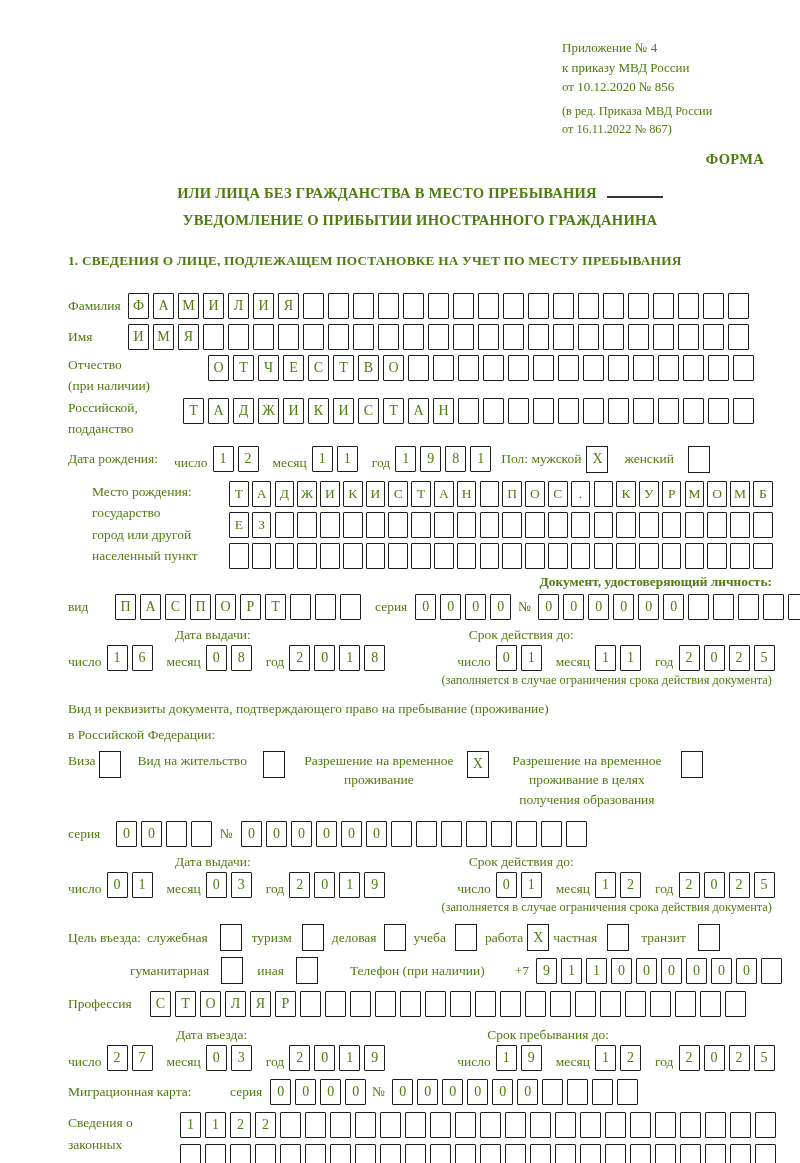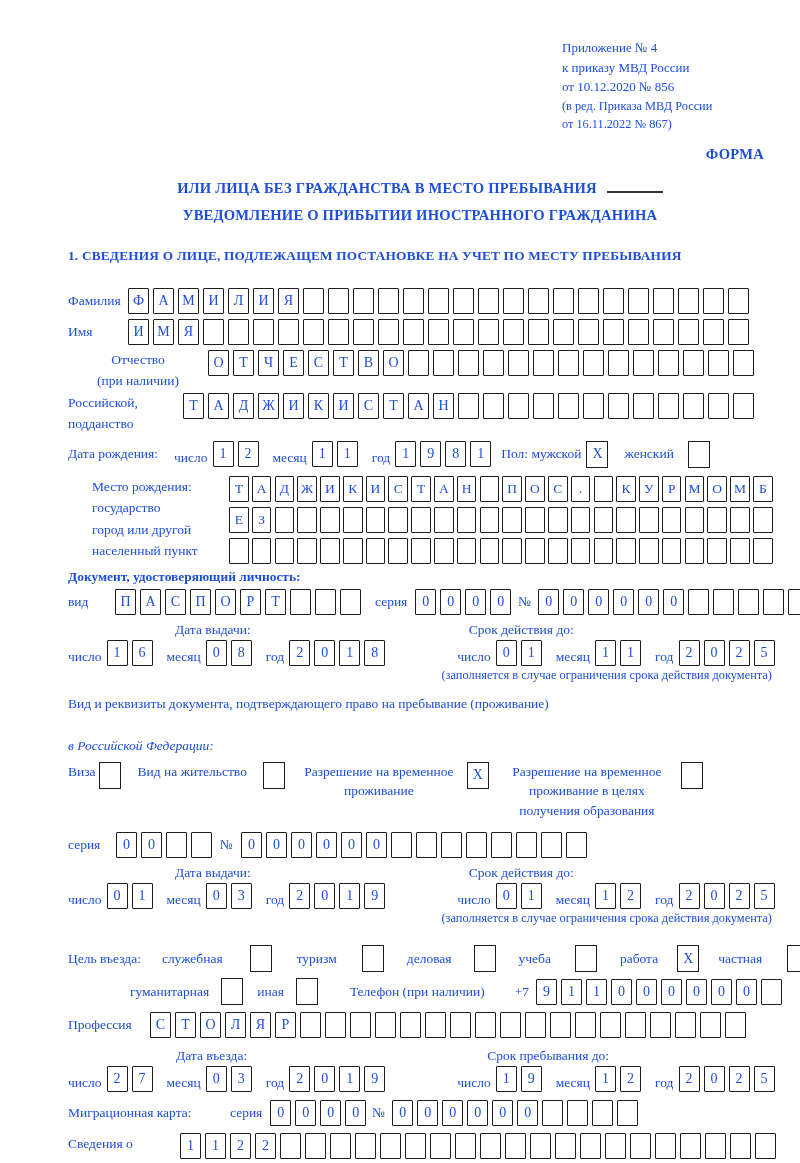--- a/index.html
+++ b/index.html
@@ -2,27 +2,27 @@
 <html><head>
 <meta charset="utf-8">
 <style>
   html,body{margin:0;padding:0;background:#ffffff;}
   .page{
     position:relative;
     width:800px;height:1163px;
     box-sizing:border-box;
     padding:38px 28px 16px 68px;
     background:#ffffff;
-    color:#1d4ed8;
+    color:#4d7c0f;
     font-family:"Liberation Serif", serif;
     overflow:hidden;
   }
   
   .appendix{margin-left:494px;font-size:13px;line-height:1.5;}
-  .appendix .edition{font-size:12.3px;line-height:1.5;}
+  .appendix .edition{font-size:12.3px;margin-top:5px;line-height:1.5;}
   .forma{margin-top:13px;padding-right:8px;text-align:right;font-weight:bold;font-size:14.5px;letter-spacing:.3px;}
   
   .title{margin-top:12px;text-align:center;font-weight:bold;font-size:14.6px;line-height:1.8;letter-spacing:.2px;}
   .blankline{display:inline-block;width:56px;height:10px;border-bottom:2px solid #333;margin-left:10px;}
   .section-heading{margin-top:20px;font-weight:bold;font-size:13.3px;letter-spacing:.2px;white-space:nowrap;}
   
   .frow{display:flex;align-items:center;margin-top:5px;}
   .frow.top{align-items:flex-start;}
   .lab{font-size:13.5px;flex:none;line-height:20px;}
   .sublab{font-size:13.5px;line-height:21px;}
@@ -43,21 +43,21 @@
   }
   
   .datelabels{display:flex;font-size:13.5px;margin-top:7px;}
   .dates .dlabel{font-size:13.5px;margin:8px 5px 0 10px;flex:none;align-self:center;text-align:right;}
   .dates .dlabel:first-child{margin-left:0;}
   .dates{display:flex;align-items:center;flex:none;}
   .daterow{display:flex;align-items:center;margin-top:2px;}
   .note-right{margin-top:2px;text-align:right;font-size:12.4px;}
   .para{font-size:13.5px;margin-top:11px;line-height:1.55;}
   .center-wrap{text-align:center;font-size:13.5px;line-height:1.45;}
-  .docheading{margin-top:5px;text-align:left;font-weight:bold;font-size:13.4px;}
+  .docheading{margin-top:5px;text-align:right;font-weight:bold;font-size:13.4px;}
 </style>
 </head>
 <body>
 
 <div class="page">
 
   <div class="appendix">
     <div>Приложение № 4</div>
     <div>к приказу МВД России</div>
     <div>от 10.12.2020 № 856</div>
@@ -134,21 +134,21 @@
         <span class="cell"></span>
         <span class="cell"></span>
         <span class="cell"></span>
         <span class="cell"></span>
         <span class="cell"></span>
         <span class="cell"></span>
       </span>
   </div>
 
   <div class="frow top">
-    <span class="lab" style="width:140px;text-align:center;">
+    <span class="lab" style="width:140px;">
       <span>Отчество</span><br>
       <span class="sublab">(при наличии)</span>
     </span>
     <span class="cells">
         <span class="cell">О</span>
         <span class="cell">Т</span>
         <span class="cell">Ч</span>
         <span class="cell">Е</span>
         <span class="cell">С</span>
         <span class="cell">Т</span>
@@ -381,21 +381,21 @@
         <span class="cell">2</span>
         <span class="cell">0</span>
         <span class="cell">2</span>
         <span class="cell">5</span>
       </span>
   </div>
   <div class="note-right">(заполняется в случае ограничения срока действия документа)</div>
 
   <div class="para">
     <div>Вид и реквизиты документа, подтверждающего право на пребывание (проживание)</div>
-    <div style="margin-top:21px;font-style:italic;">в Российской Федерации:</div>
+    <div style="margin-top:5px;">в Российской Федерации:</div>
   </div>
 
   <div class="frow top" style="font-family:Liberation Serif, serif;">
     <span class="lab">Виза</span>
     <span class="cb" style="margin-left:3px;"></span>
     <span class="lab" style="margin-left:17px;">Вид на жительство</span>
     <span class="cb" style="margin-left:16px;"></span>
     <span class="center-wrap" style="width:152px;margin-left:18px;">Разрешение на временное проживание</span>
     <span class="cb" style="margin-left:12px;">X</span>
     <span class="center-wrap" style="width:168px;margin-left:14px;">Разрешение на временное проживание в целях получения образования</span>
@@ -456,21 +456,21 @@
         <span class="cell">2</span>
         <span class="dlabel">год</span>
         <span class="cell">2</span>
         <span class="cell">0</span>
         <span class="cell">2</span>
         <span class="cell">5</span>
       </span>
   </div>
   <div class="note-right">(заполняется в случае ограничения срока действия документа)</div>
 
-  <div class="frow" style="margin-top:19px;gap:15px;">
+  <div class="frow" style="margin-top:9px;">
     <span class="lab">Цель въезда:</span>
     <span class="lab" style="margin-left:6px;">служебная</span>
     <span class="cb" style="margin-left:12px;"></span>
     <span class="lab" style="margin-left:10px;">туризм</span>
     <span class="cb" style="margin-left:10px;"></span>
     <span class="lab" style="margin-left:8px;">деловая</span>
     <span class="cb" style="margin-left:7px;"></span>
     <span class="lab" style="margin-left:8px;">учеба</span>
     <span class="cb" style="margin-left:9px;"></span>
     <span class="lab" style="margin-left:8px;font-family:Liberation Serif, serif;">работа</span>

